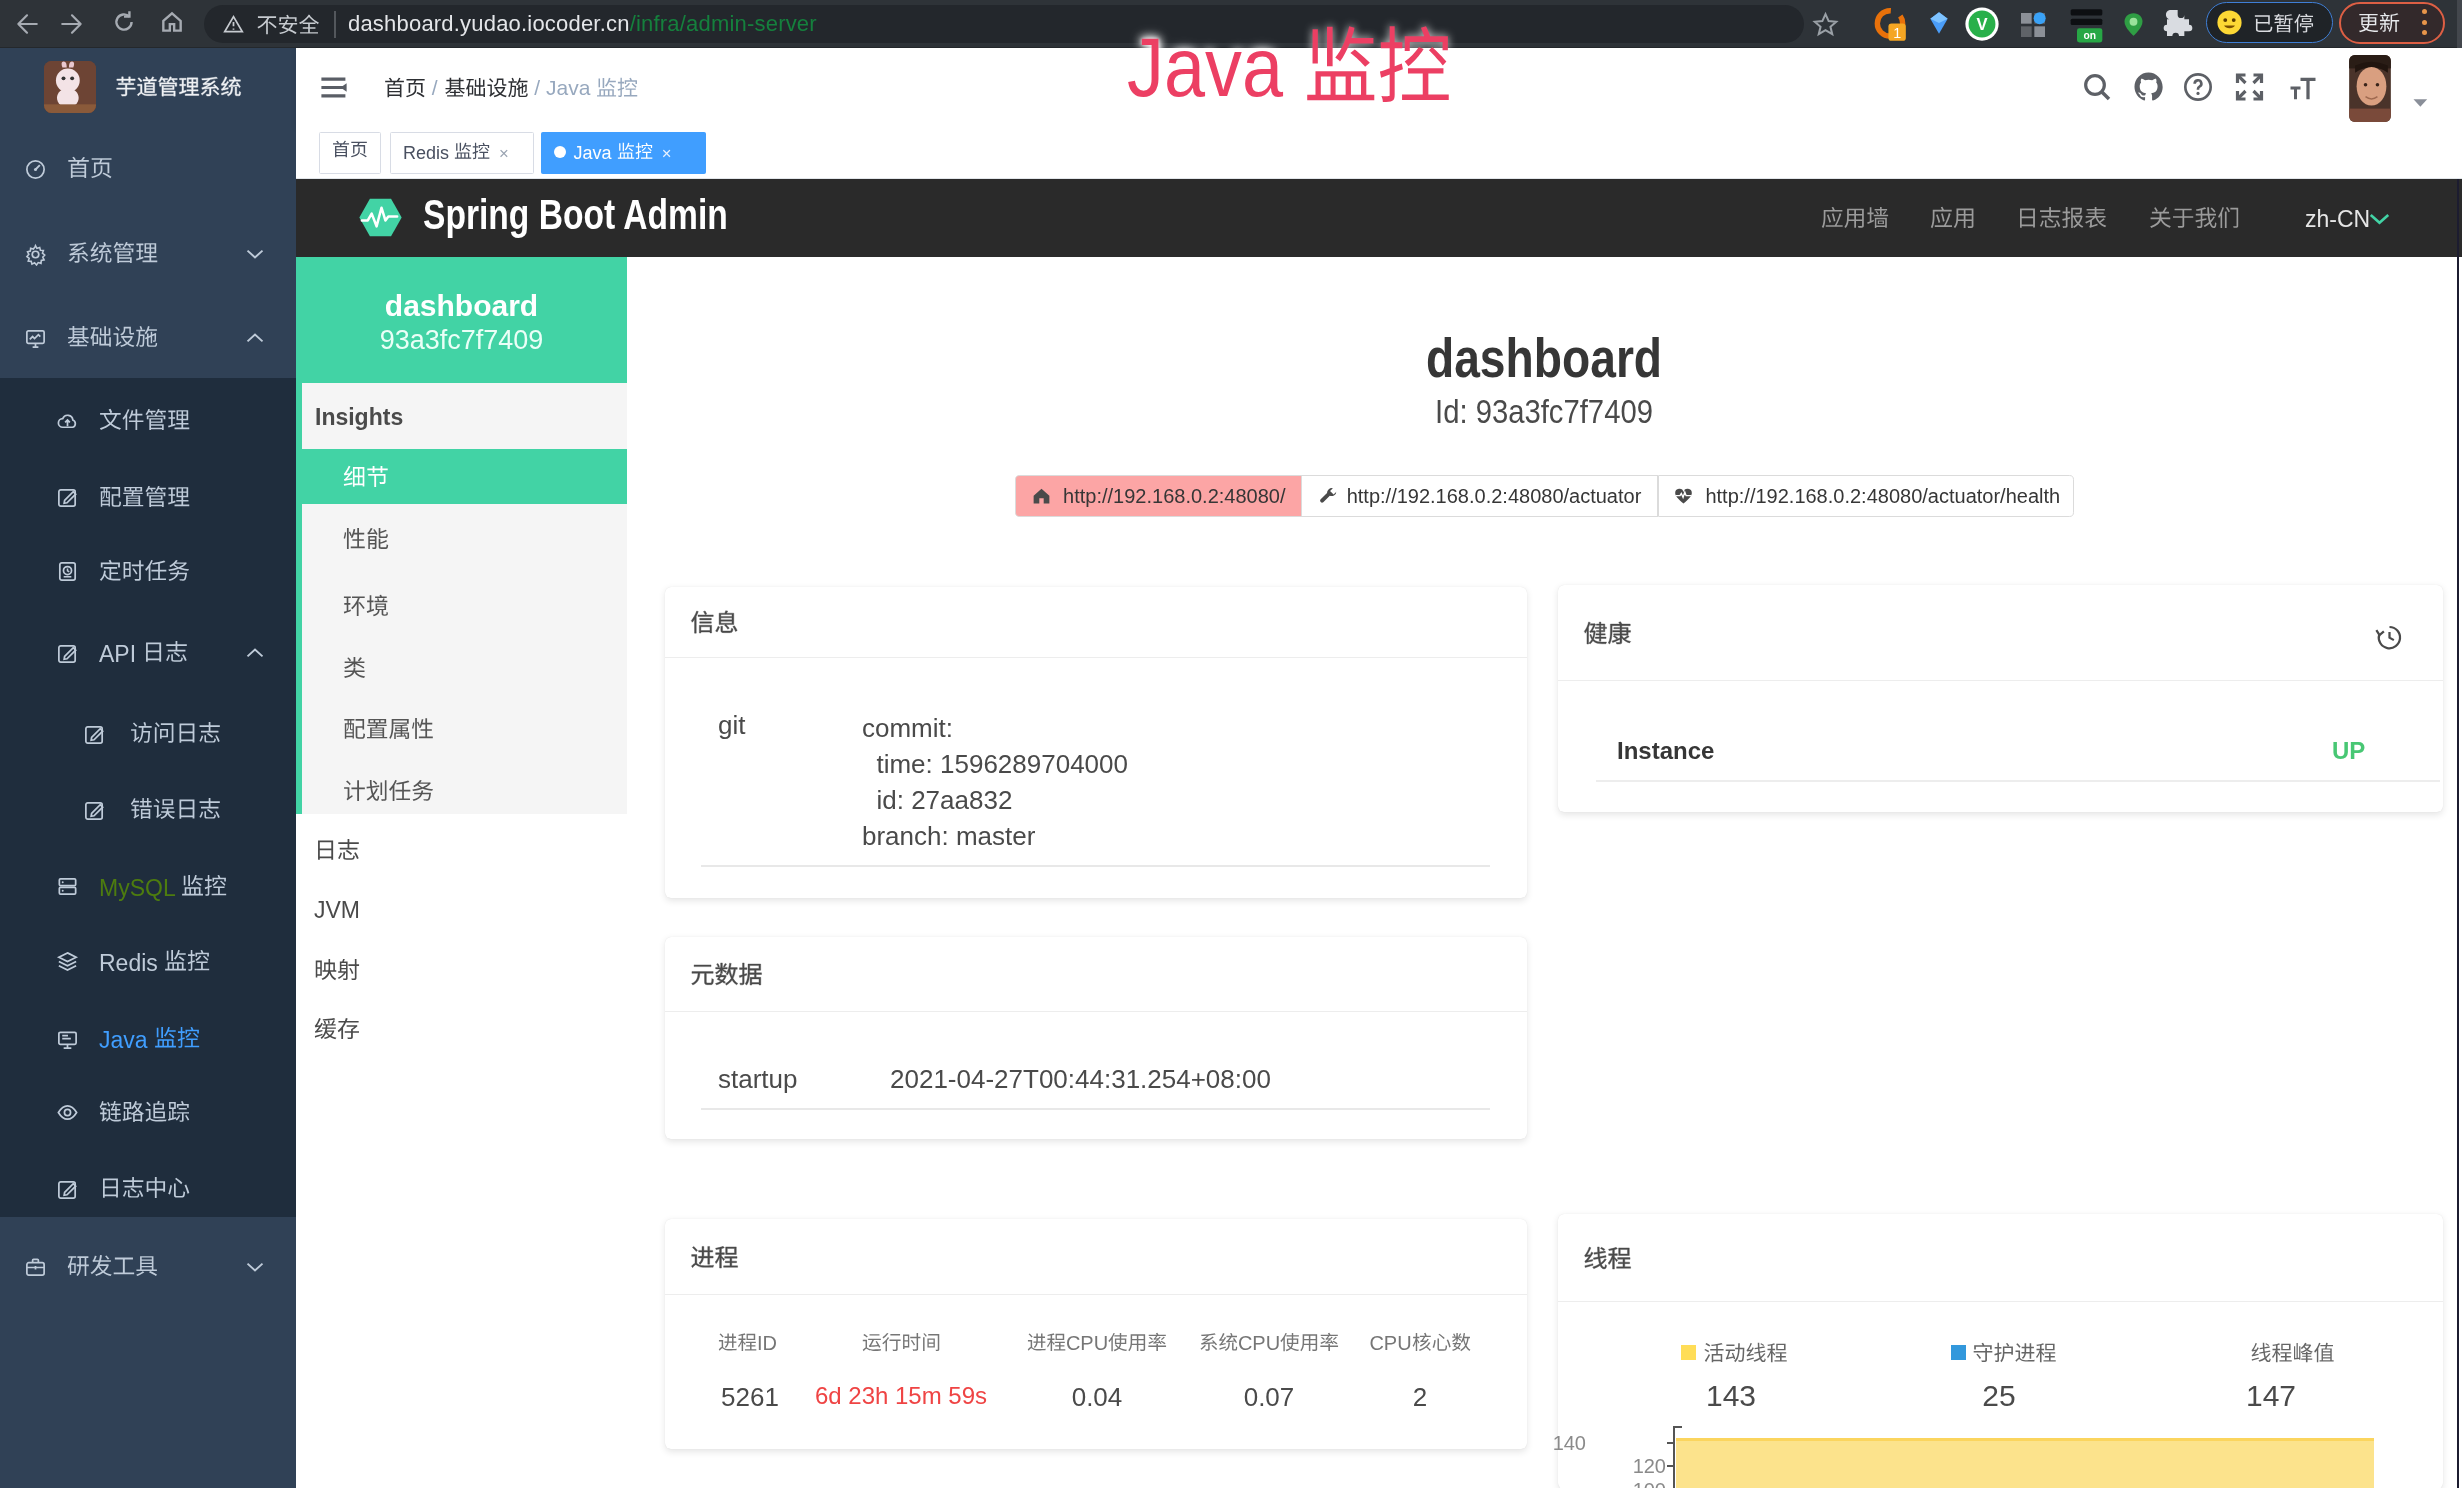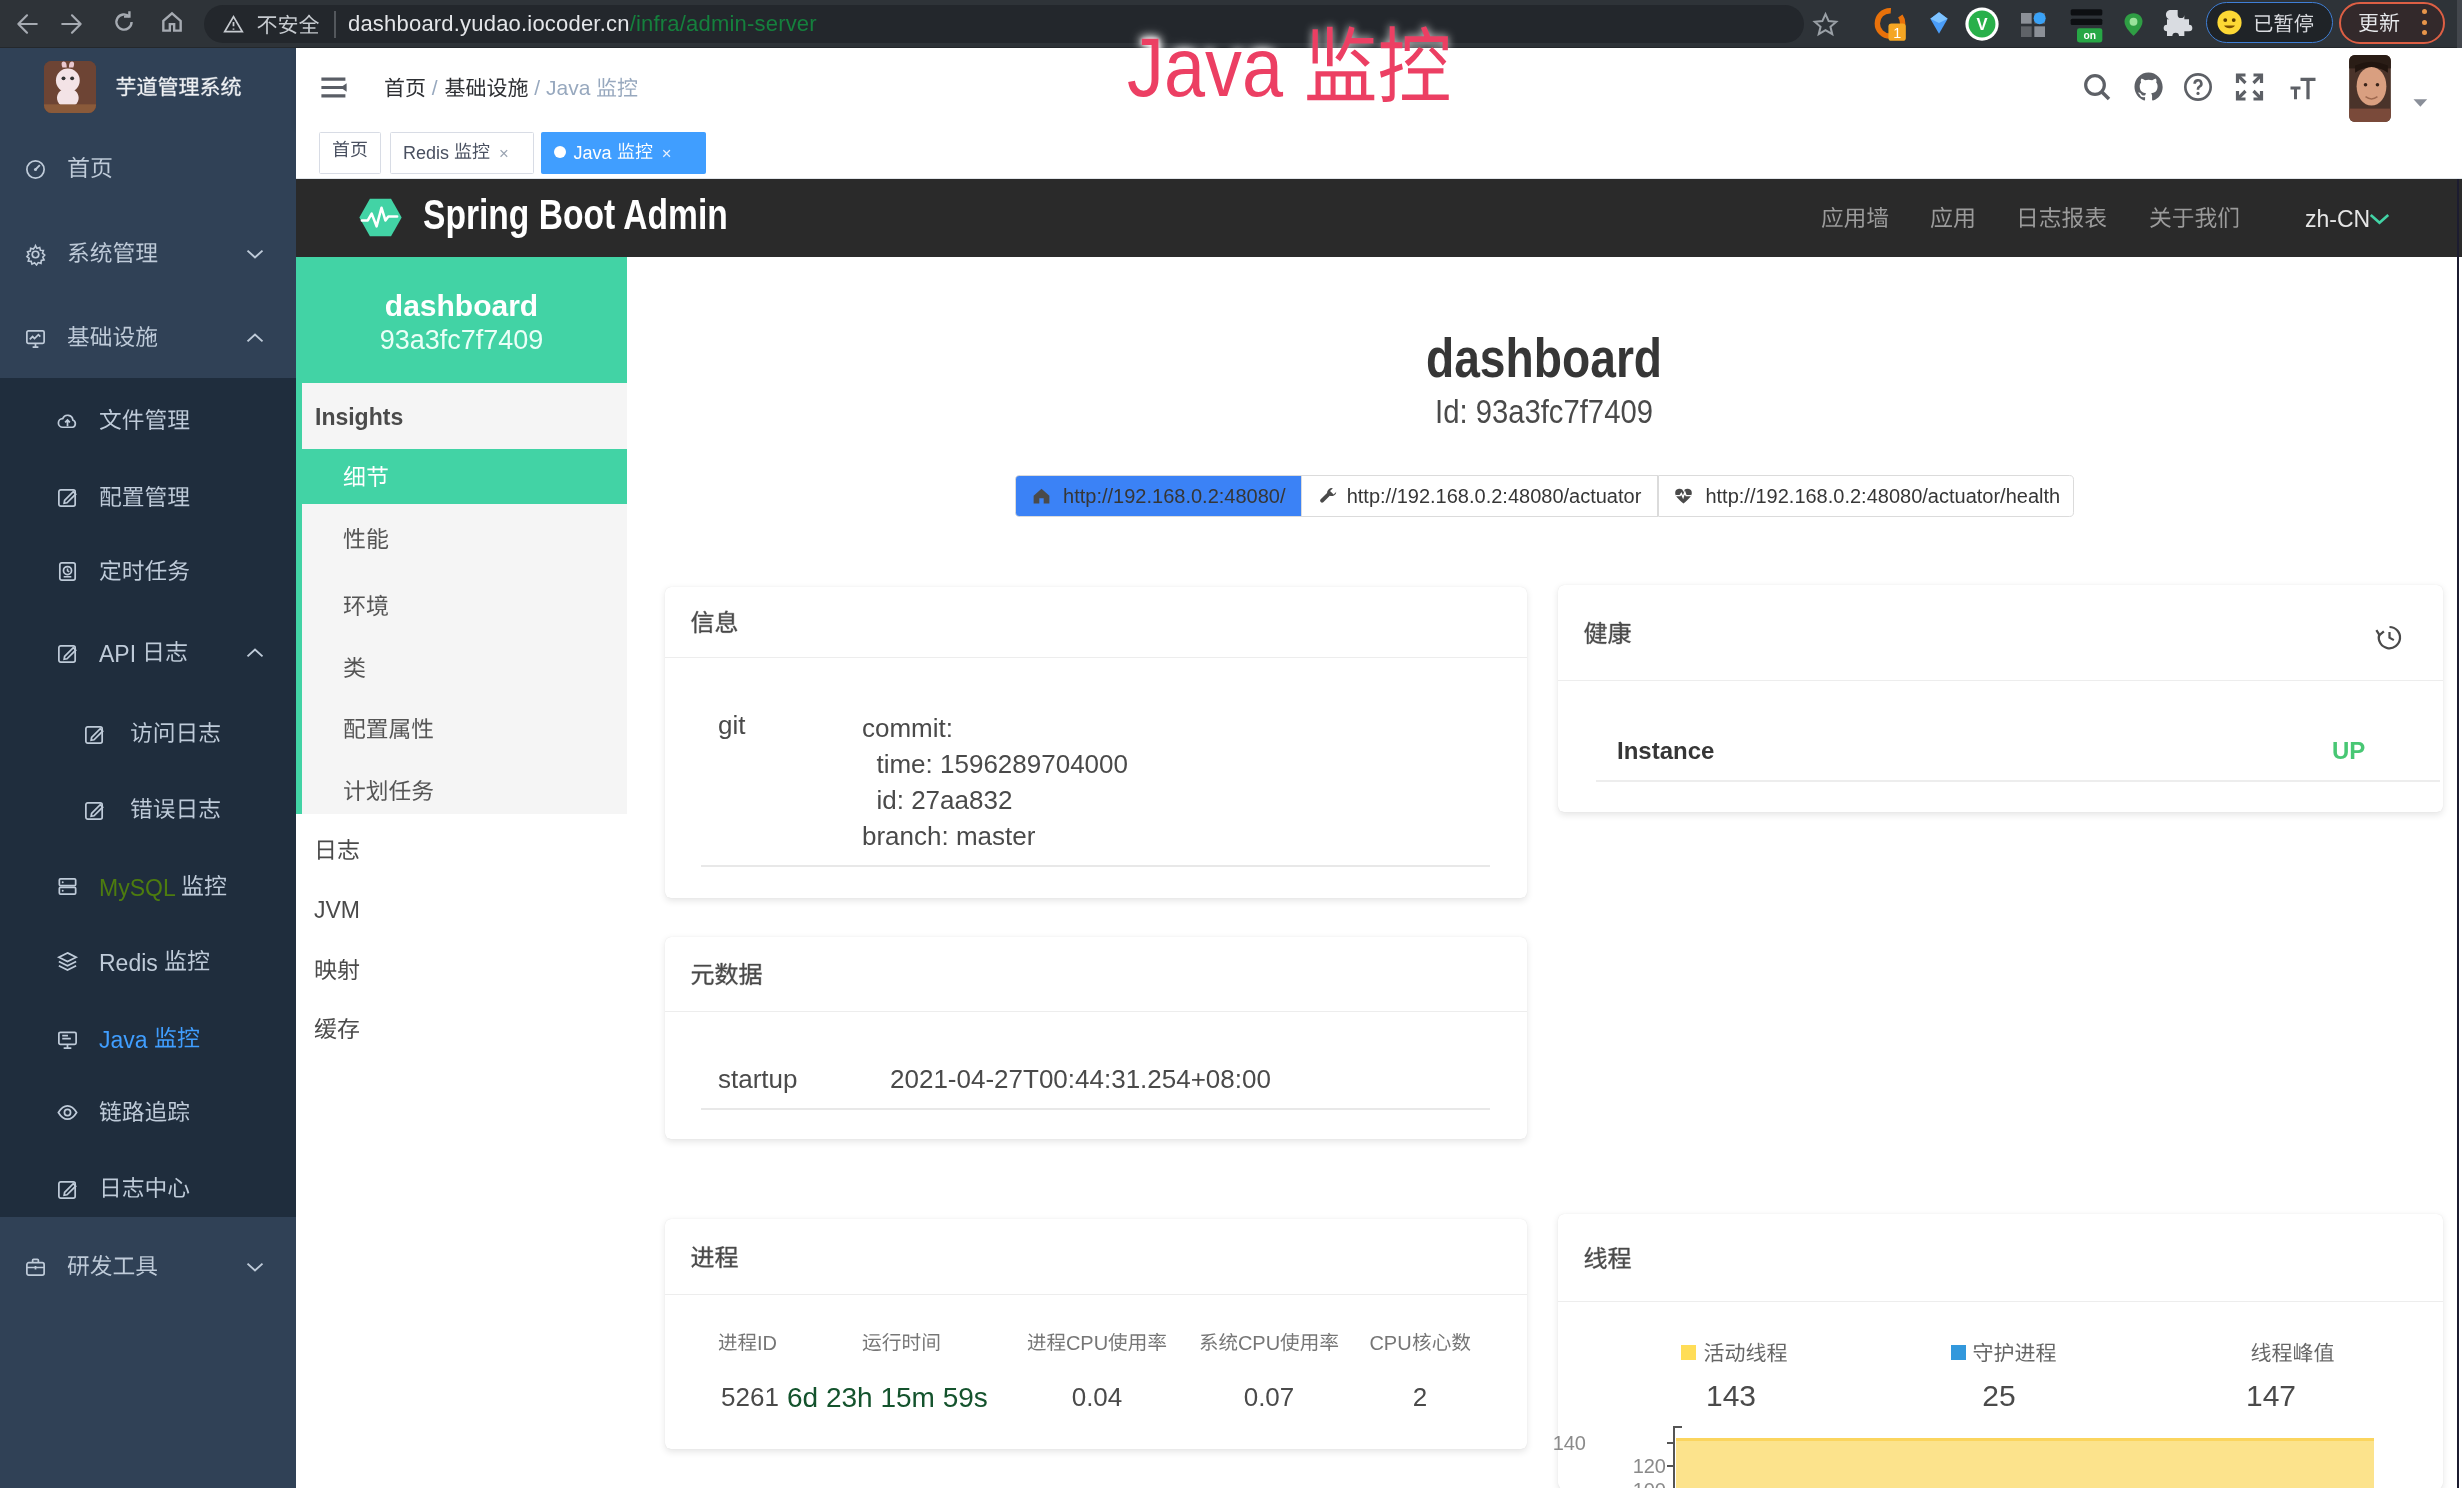--- a/index.html
+++ b/index.html
@@ -484,21 +484,21 @@
         </g>
       </svg></div>
 <div class="a row" style="left:314px;top:1017px"><svg class="ck" style="width:46px;height:23px;fill:#4a4a4a;" viewBox="0 -220 500 250">
         <g transform="scale(1,-1)">
           <use href="#g7f13" x="0"></use>
           <use href="#g5b58" x="250"></use>
         </g>
       </svg></div>
 <div class="a row" style="left:626px;top:331px;width:1836px;text-align:center;font-size:55px;font-weight:bold;color:#363636;line-height:55px;transform:scaleX(.84)">dashboard</div>
 <div class="a row" style="left:626px;top:393px;width:1836px;text-align:center;font-size:34px;color:#4a4a4a;line-height:36px;transform:scaleX(.86)">Id: 93a3fc7f7409</div>
-<div class="a" style="left:1015px;top:475px;width:287px;height:42px;background:#3b82f6;border:0.8px solid #dbdbdb;border-radius:4.6px 0 0 4.6px;line-height:41px;text-align:center;color:#363636;font-size:20px;white-space:nowrap"><svg style="width:21px;height:21px;vertical-align:-3.8px" viewBox="0 0 24 24">
+<div class="a" style="left:1015px;top:475px;width:287px;height:42px;background:#fca5a5;border:0.8px solid #dbdbdb;border-radius:4.6px 0 0 4.6px;line-height:41px;text-align:center;color:#363636;font-size:20px;white-space:nowrap"><svg style="width:21px;height:21px;vertical-align:-3.8px" viewBox="0 0 24 24">
         <path d="M3 11 L12 3 L21 11 V20 H14.5 V14 H9.5 V20 H3 Z" fill="#4a4a4a"></path>
       </svg><span style="margin-left:10.6px">http://192.168.0.2:48080/</span></div>
 <div class="a" style="left:1301px;top:475px;width:357px;height:42px;background:#fff;border:0.8px solid #dbdbdb;border-left:0.8px solid #dbdbdb;line-height:41px;text-align:center;color:#363636;font-size:20px;white-space:nowrap"><svg style="width:21px;height:21px;vertical-align:-3.8px" viewBox="0 0 24 24">
         <path d="M21 6 a5.5 5.5 0 0 1-7.5 5.1 L6 18.6 a2.3 2.3 0 0 1-3.2-3.2 L10.3 8 A5.5 5.5 0 0 1 17 2.5 L13.8 5.7 L17.8 9.7 L21 6.5 Z" fill="#4a4a4a"></path>
       </svg><span style="margin-left:8px">http://192.168.0.2:48080/actuator</span></div>
 <div class="a" style="left:1658px;top:475px;width:416px;height:42px;background:#fff;border:0.8px solid #dbdbdb;border-left:0.8px solid #dbdbdb;border-radius:0 4.6px 4.6px 0;line-height:41px;text-align:center;color:#363636;font-size:20px;white-space:nowrap"><svg style="width:23px;height:21px;vertical-align:-3.8px" viewBox="0 0 24 24">
         <path d="M12 20 C6 15 2.5 11.5 2.5 8 a4.8 4.8 0 0 1 9.5-1 a4.8 4.8 0 0 1 9.5 1 c0 3.5-3.5 7-9.5 12 Z" fill="#4a4a4a"></path>
         <path d="M3 11 h5 l1.5-2.5 2 4.5 2-6 1.5 4 h6" stroke="#fff" stroke-width="1.6" fill="none"></path>
       </svg><span style="margin-left:10.6px">http://192.168.0.2:48080/actuator/health</span></div>
 <div class="a" style="left:665px;top:587px;width:862px;height:311px;background:#fff;border-radius:6px;box-shadow:0 2.3px 7.6px rgba(10,10,10,.10),0 0 0.8px rgba(10,10,10,.12)">
@@ -605,21 +605,21 @@
         </g>
       </svg></div>
 <div class="a row" style="left:1325px;top:1332px;width:190px;text-align:center;font-size:20px;color:#767676;">CPU<svg class="ck" style="width:59px;height:20px;fill:#767676;" viewBox="0 -220 750 250">
         <g transform="scale(1,-1)">
           <use href="#g6838" x="0"></use>
           <use href="#g5fc3" x="250"></use>
           <use href="#g6570" x="500"></use>
         </g>
       </svg></div>
 <div class="a row" style="left:674px;top:1382px;width:152px;text-align:center;font-size:26px;color:#4a4a4a;">5261</div>
-<div class="a row" style="left:787px;top:1382px;width:228px;text-align:left;font-size:28px;color:#14532d;">6d 23h 15m 59s</div>
+<div class="a row" style="left:787px;top:1382px;width:228px;text-align:center;font-size:24px;color:#ef4444;">6d 23h 15m 59s</div>
 <div class="a row" style="left:983px;top:1382px;width:228px;text-align:center;font-size:26px;color:#4a4a4a;">0.04</div>
 <div class="a row" style="left:1155px;top:1382px;width:228px;text-align:center;font-size:26px;color:#4a4a4a;">0.07</div>
 <div class="a row" style="left:1325px;top:1382px;width:190px;text-align:center;font-size:26px;color:#4a4a4a;">2</div>
 <div class="a" style="left:1681px;top:1345px;width:15px;height:15px;background:#ffdd57"></div>
 <div class="a row" style="left:1703px;top:1342px"><svg class="ck" style="width:85px;height:21px;fill:#666666;" viewBox="0 -220 1000 250">
         <g transform="scale(1,-1)">
           <use href="#g6d3b" x="0"></use>
           <use href="#g52a8" x="250"></use>
           <use href="#g7ebf" x="500"></use>
           <use href="#g7a0b" x="750"></use>

